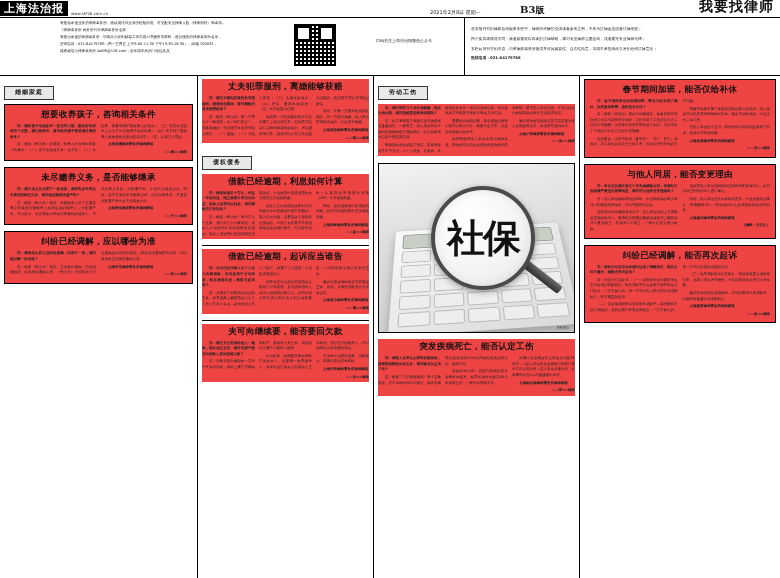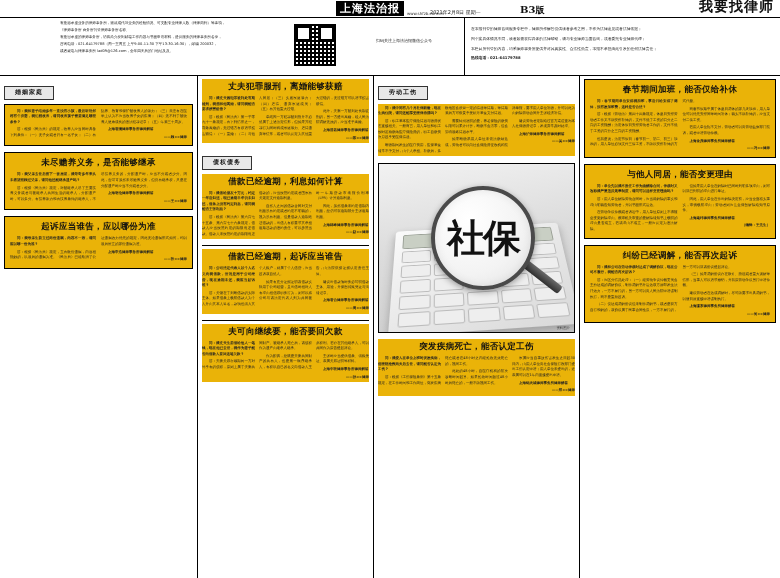--- a/index.html
+++ b/index.html
@@ -11,21 +11,21 @@
     overflow:hidden;
     position:relative;
   }
   .page{position:relative;width:780px;height:578px;box-sizing:border-box;}
 
   
   .masthead{
     position:relative;
     height:16px;
     border-bottom:1px solid #000;
-    display:flex;align-items:flex-end;justify-content:center;
+    display:flex;align-items:flex-end;justify-content:flex-start;
     padding-bottom:1px;
   }
   .mast-logo{
     font-family:"DejaVu Serif","Liberation Serif",serif;
     font-weight:bold;font-size:11px;letter-spacing:1px;
     background:#000;color:#fff;padding:0 4px;
   }
   .mast-sub{font-size:4px;color:#333;margin-left:3px;}
   .mast-date{position:absolute;left:430px;bottom:2px;font-size:5px;color:#222;}
   .mast-page{position:absolute;left:520px;bottom:0px;font-size:9px;font-weight:bold;}
@@ -104,21 +104,21 @@
     margin:1px 0 4px 0;
     letter-spacing:1px;
   }
 
   
   .art{
     border:1px solid #000;
     margin-bottom:6px;
     padding:4px 5px 5px 5px;
     box-sizing:border-box;
-    background:#eab308;
+    background:#ef4444;
   }
   .art.noborder{border:none;padding:2px 0;}
   .art h3{
     margin:0 0 3px 0;
     font-family:"DejaVu Serif","Liberation Serif",serif;
     font-size:8.5px;font-weight:bold;letter-spacing:.3px;
     text-align:center;
   }
   .cols2{column-count:2;column-gap:5px;column-rule:0;}
   .cols3{column-count:3;column-gap:4px;}
@@ -208,41 +208,42 @@
       <p class="hl">热线电话：021-64179788</p>
     </div>
   </div>
 
   <div class="grid">
 
     <div class="col c1">
       <div class="sectag">婚姻家庭</div>
 
       <div class="art">
+        <h3>想要收养孩子，咨询相关条件</h3>
         <div class="body cols2">
           <p class="q">问：我和妻子结婚多年一直没有小孩，最近听说邻村有个弃婴，我们想收养，请问收养孩子需要满足哪些条件？</p>
           <p>答：根据《民法典》的规定，收养人应当同时具备下列条件：（一）无子女或者只有一名子女；（二）有抚养、教育和保护被收养人的能力；（三）未患有在医学上认为不应当收养子女的疾病；（四）无不利于被收养人健康成长的违法犯罪记录；（五）年满三十周岁。</p>
           <p class="lawfirm">上海君澜律师事务所律师解答</p>
           <p class="sig">——顾××律师</p>
         </div>
       </div>
 
       <div class="art">
         <h3>未尽赡养义务，是否能够继承</h3>
         <div class="body cols2">
           <p class="q">问：我父亲去世后留下一套房屋，我哥哥多年来从未看望照顾过父亲，请问他还能继承遗产吗？</p>
           <p>答：根据《民法典》规定，对被继承人尽了主要扶养义务或者与被继承人共同生活的继承人，分配遗产时，可以多分。有扶养能力和有扶养条件的继承人，不尽扶养义务的，分配遗产时，应当不分或者少分。因此，您哥哥虽然未尽赡养义务，但仍有继承权，只是在分配遗产时应当不分或者少分。</p>
           <p class="lawfirm">上海明伦律师事务所律师解答</p>
           <p class="sig">——王××律师</p>
         </div>
       </div>
 
 
       <div class="art">
-        <h3>起诉应当谁告，应以哪份为准</h3>
+        <h3>纠纷已经调解，应以哪份为准</h3>
         <div class="body cols2">
           <p class="q">问：我母亲生前立过两份遗嘱，内容不一致，请问应以哪一份为准？</p>
           <p>答：根据《民法典》规定，立有数份遗嘱，内容相抵触的，以最后的遗嘱为准。《民法典》已经取消了公证遗嘱效力优先的规定，因此无论遗嘱形式如何，均以最后所立的那份遗嘱为准。</p>
           <p class="lawfirm">上海申浩律师事务所律师解答</p>
           <p class="sig">——张××律师</p>
         </div>
       </div>
     </div>
 
     <div class="col c2">

